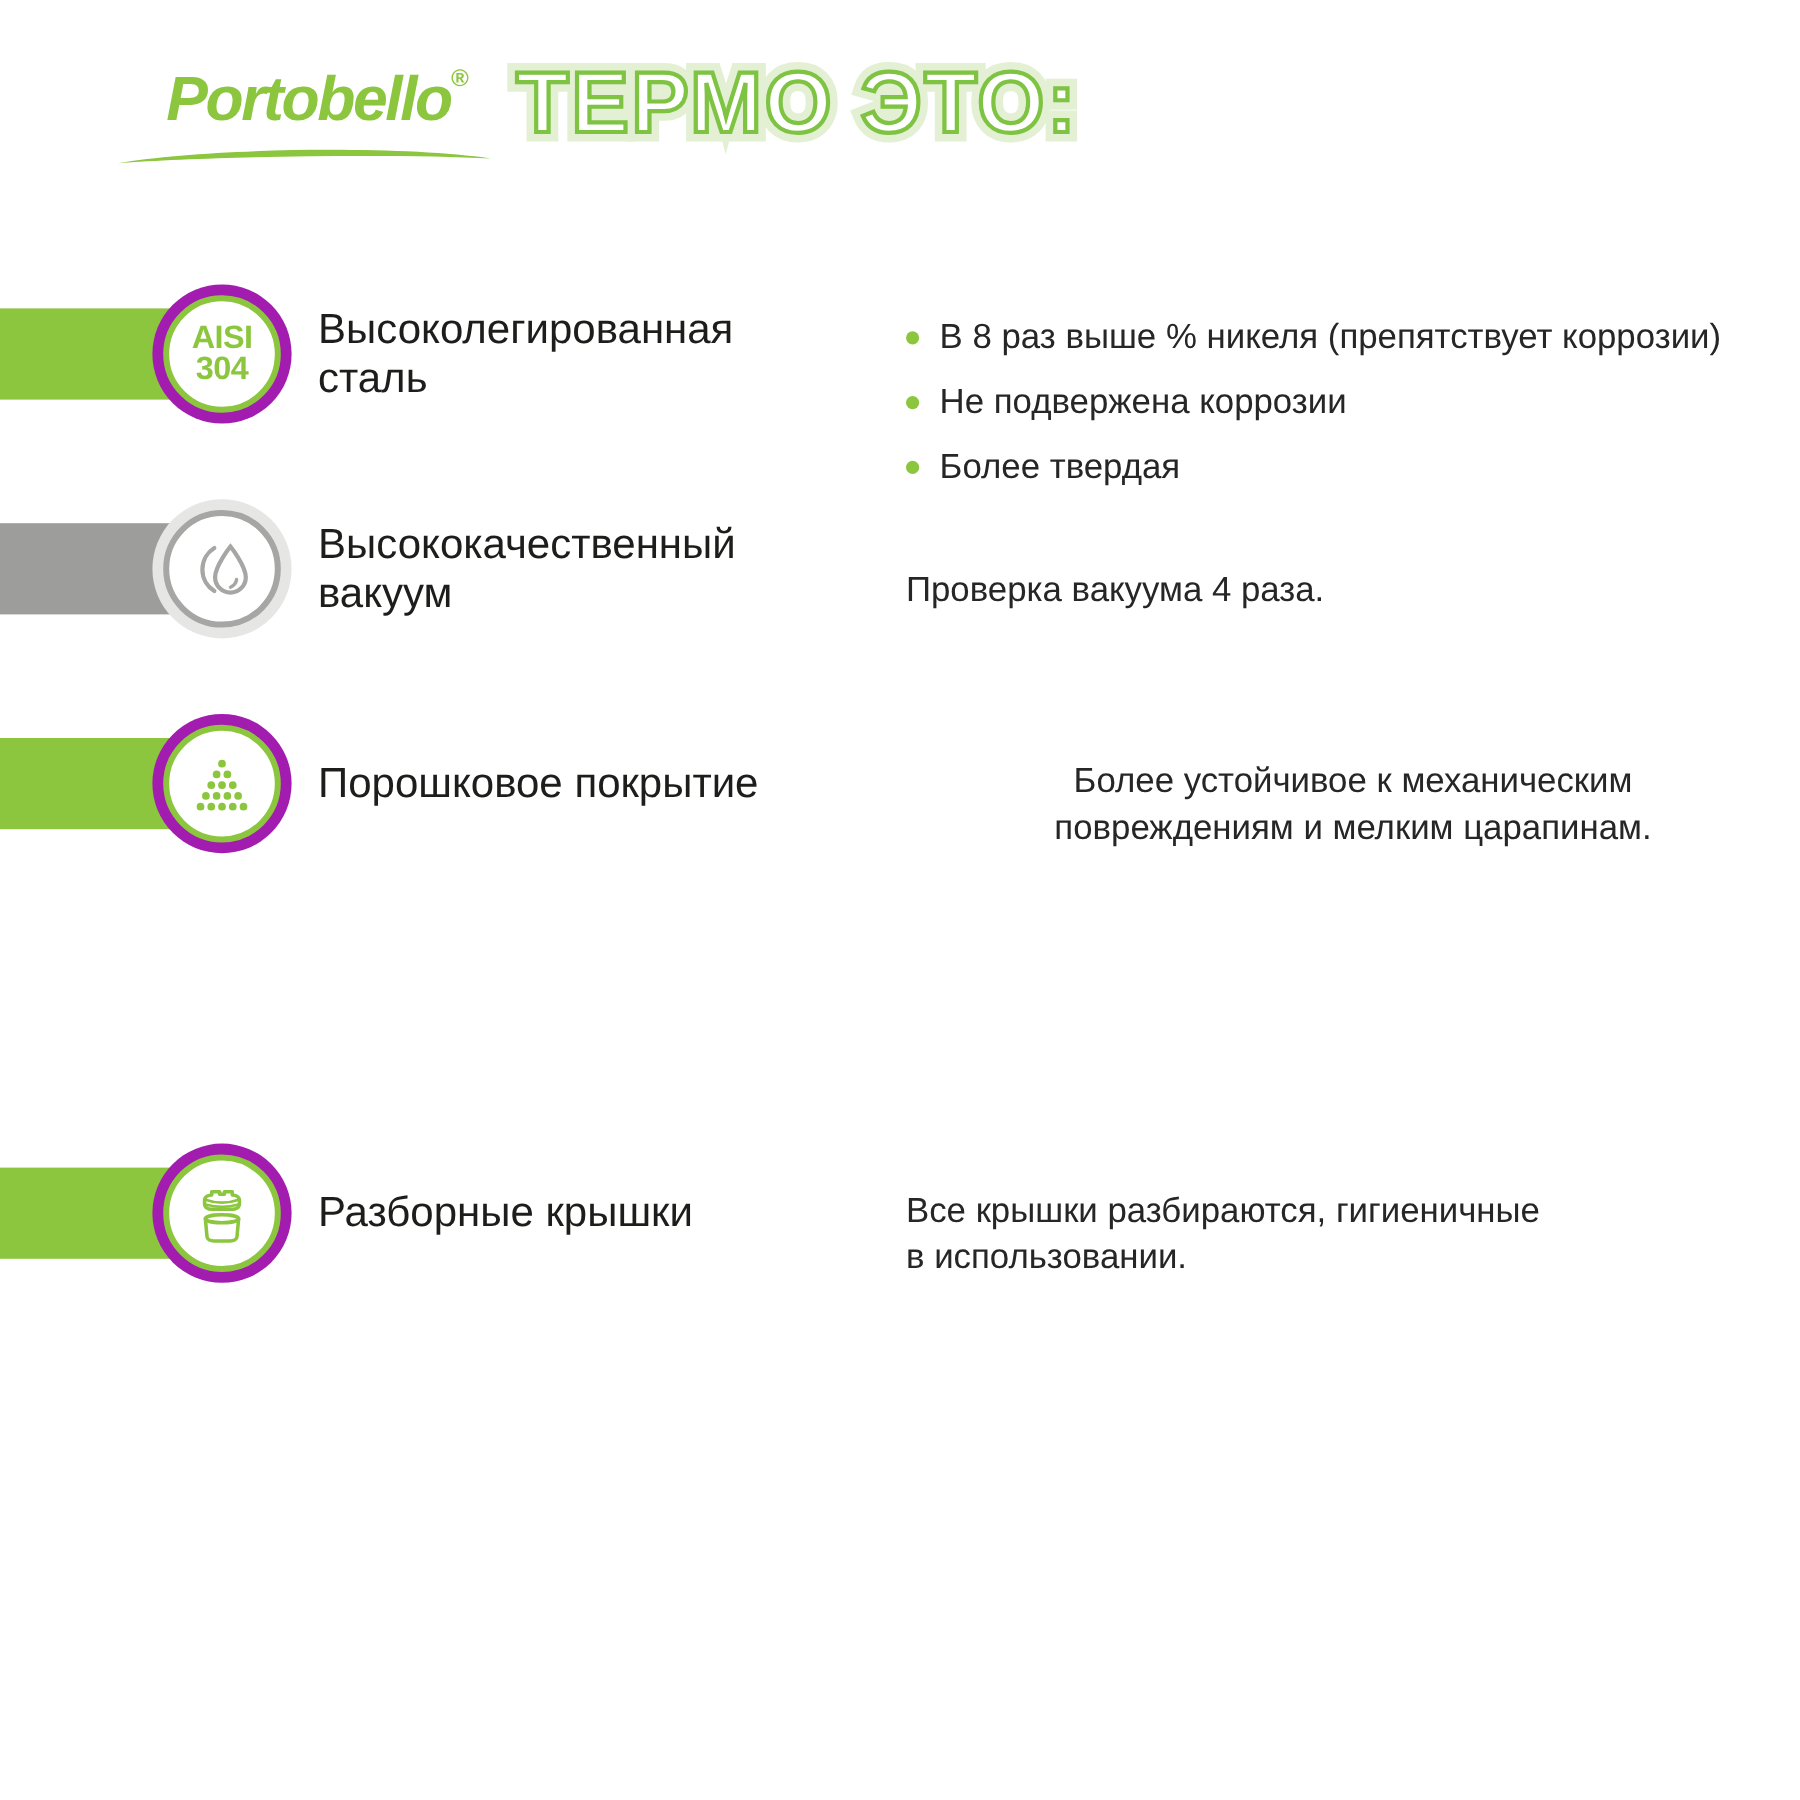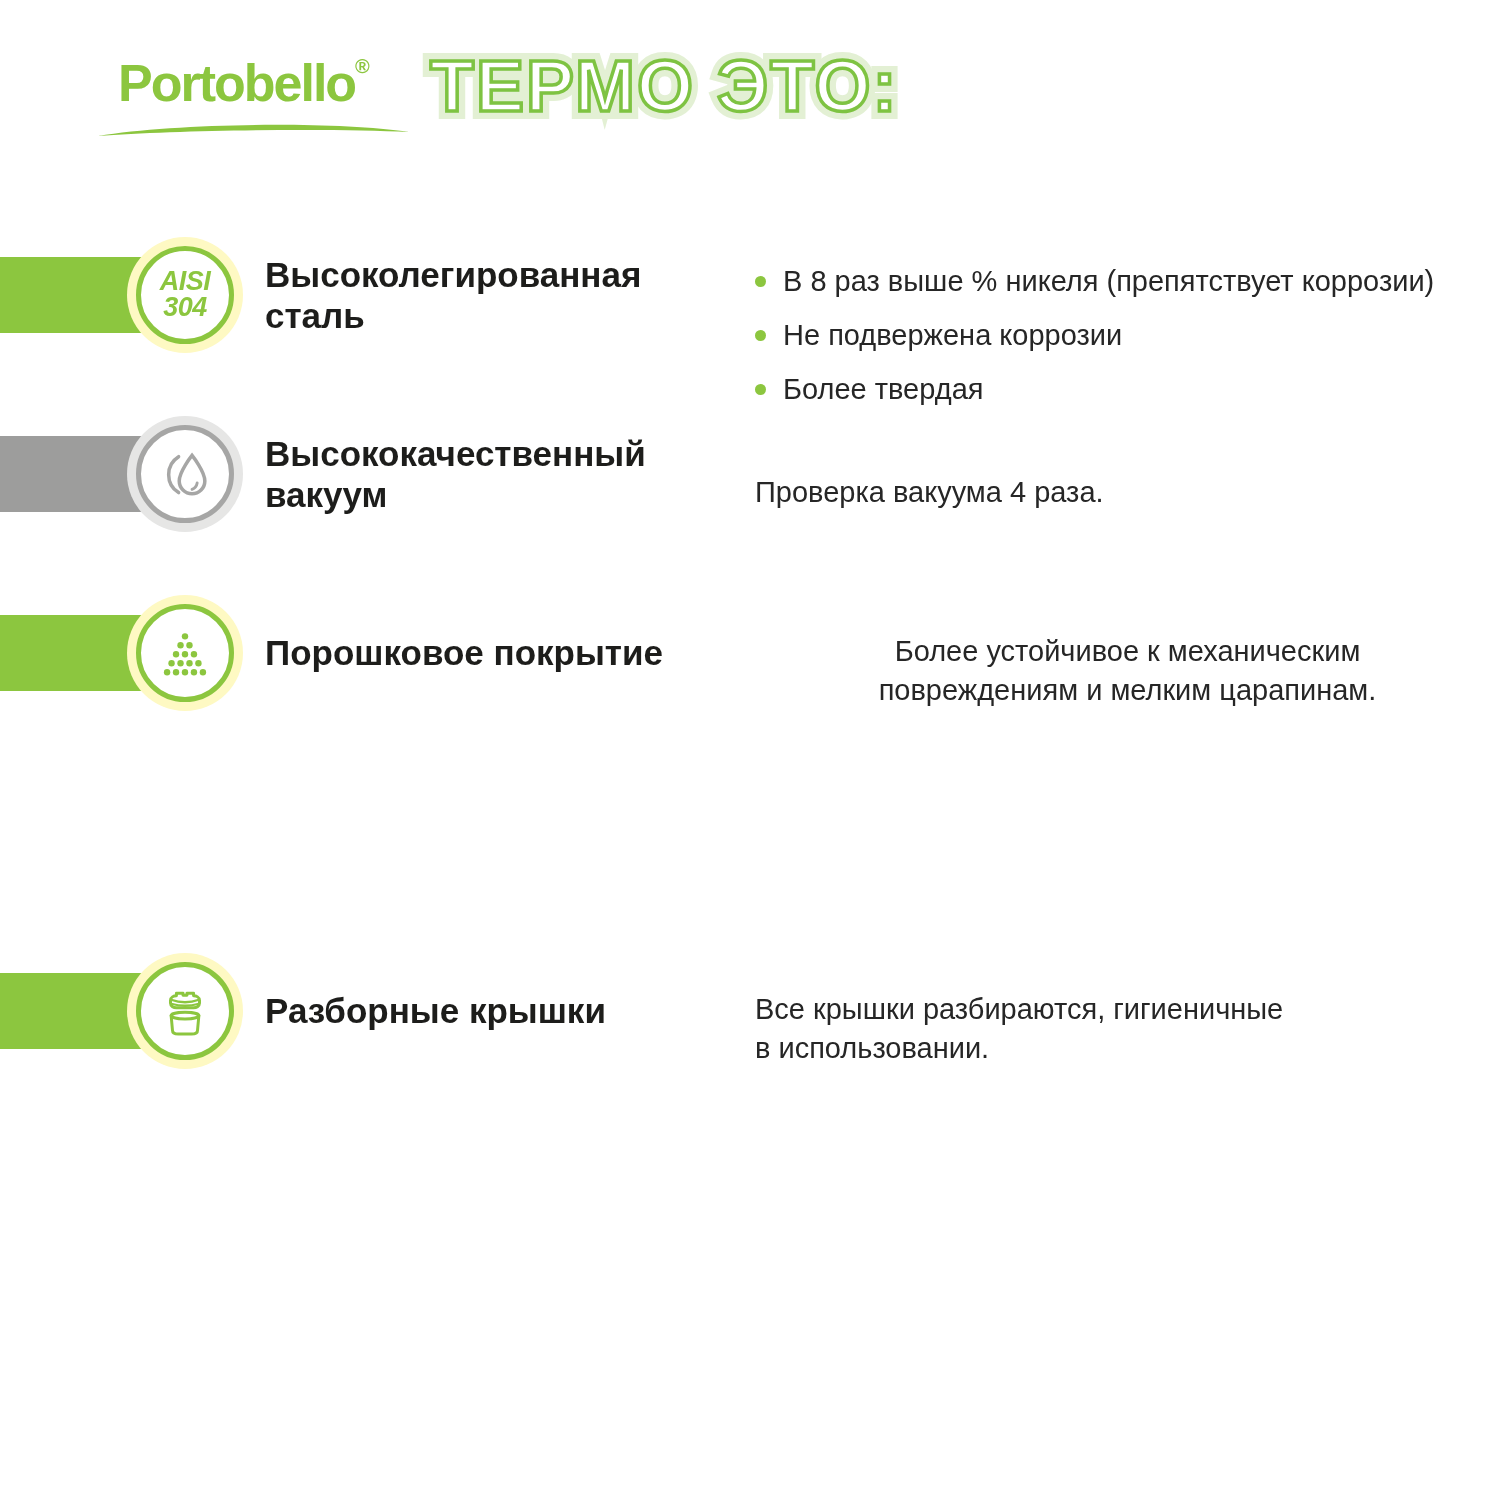--- a/index.html
+++ b/index.html
@@ -4,22 +4,22 @@
 <style>
   html,body{margin:0;padding:0;background:#fff;}
   .page{
     position:relative;width:1500px;height:1500px;background:#ffffff;overflow:hidden;
     font-family:"Liberation Sans","DejaVu Sans",sans-serif;
   }
 
   
   .logo{position:absolute;left:118px;top:56px;}
   .logo-text{
-    font-size:52px;font-weight:700;color:#8CC63F;
-    letter-spacing:-2px;line-height:1;white-space:nowrap;
+    font-size:52px;font-weight:700;font-style:italic;color:#8CC63F;
+    letter-spacing:-2px;line-height:1;white-space:nowrap;text-align:center;
   }
   .logo-text sup{font-size:20px;font-weight:700;vertical-align:28px;letter-spacing:0;}
   .swoosh{display:block;margin:10px 0 0 -22px;}
 
   .page-title{position:absolute;left:430px;top:50px;white-space:nowrap;
     font-size:72px;font-weight:800;letter-spacing:2px;line-height:1;}
   .page-title .halo{
     position:absolute;left:0;top:0;color:#E3F0D4;
     -webkit-text-stroke:16px #E3F0D4;
   }
@@ -34,38 +34,38 @@
   .row-4{top:742px;} .row-5{top:921px;} .row-6{top:1100px;}
 
   .bar{position:absolute;left:0;top:52px;width:150px;height:76px;}
   .accent-green .bar{background:#8CC63F;}
   .accent-gray  .bar{background:#9D9D9C;}
 
   .ring{
     position:absolute;left:127px;top:32px;width:116px;height:116px;border-radius:50%;
     display:flex;align-items:center;justify-content:center;
   }
-  .accent-green .ring{background:#fef9c3;font-style:italic;}
+  .accent-green .ring{background:#a21caf;}
   .accent-gray  .ring{background:#E6E6E5;}
   .circle{
     width:98px;height:98px;border-radius:50%;background:#fff;box-sizing:border-box;
     display:flex;align-items:center;justify-content:center;
   }
   .accent-green .circle{border:5px solid #8CC63F;color:#8CC63F;}
   .accent-gray  .circle{border:5px solid #A6A6A5;color:#A6A6A5;}
   .circle svg{display:block;}
 
   .badge-text{
     text-align:center;font-weight:800;font-size:27px;line-height:0.95;color:#8CC63F;
     letter-spacing:-0.5px;
   }
 
   .f-title{
     position:absolute;left:265px;top:0;height:180px;display:flex;align-items:center;
-    font-size:35px;font-weight:700;color:#1d1d1b;line-height:1.18;white-space:pre-line;
+    font-size:35px;font-weight:400;color:#1d1d1b;line-height:1.18;white-space:pre-line;
   }
 
   .f-desc{
     position:absolute;left:755px;top:0;height:180px;width:745px;
     display:flex;flex-direction:column;justify-content:center;
   }
   .desc-text{
     font-size:29px;color:#262626;line-height:1.34;white-space:pre-line;
     transform:translateY(18px);
   }

